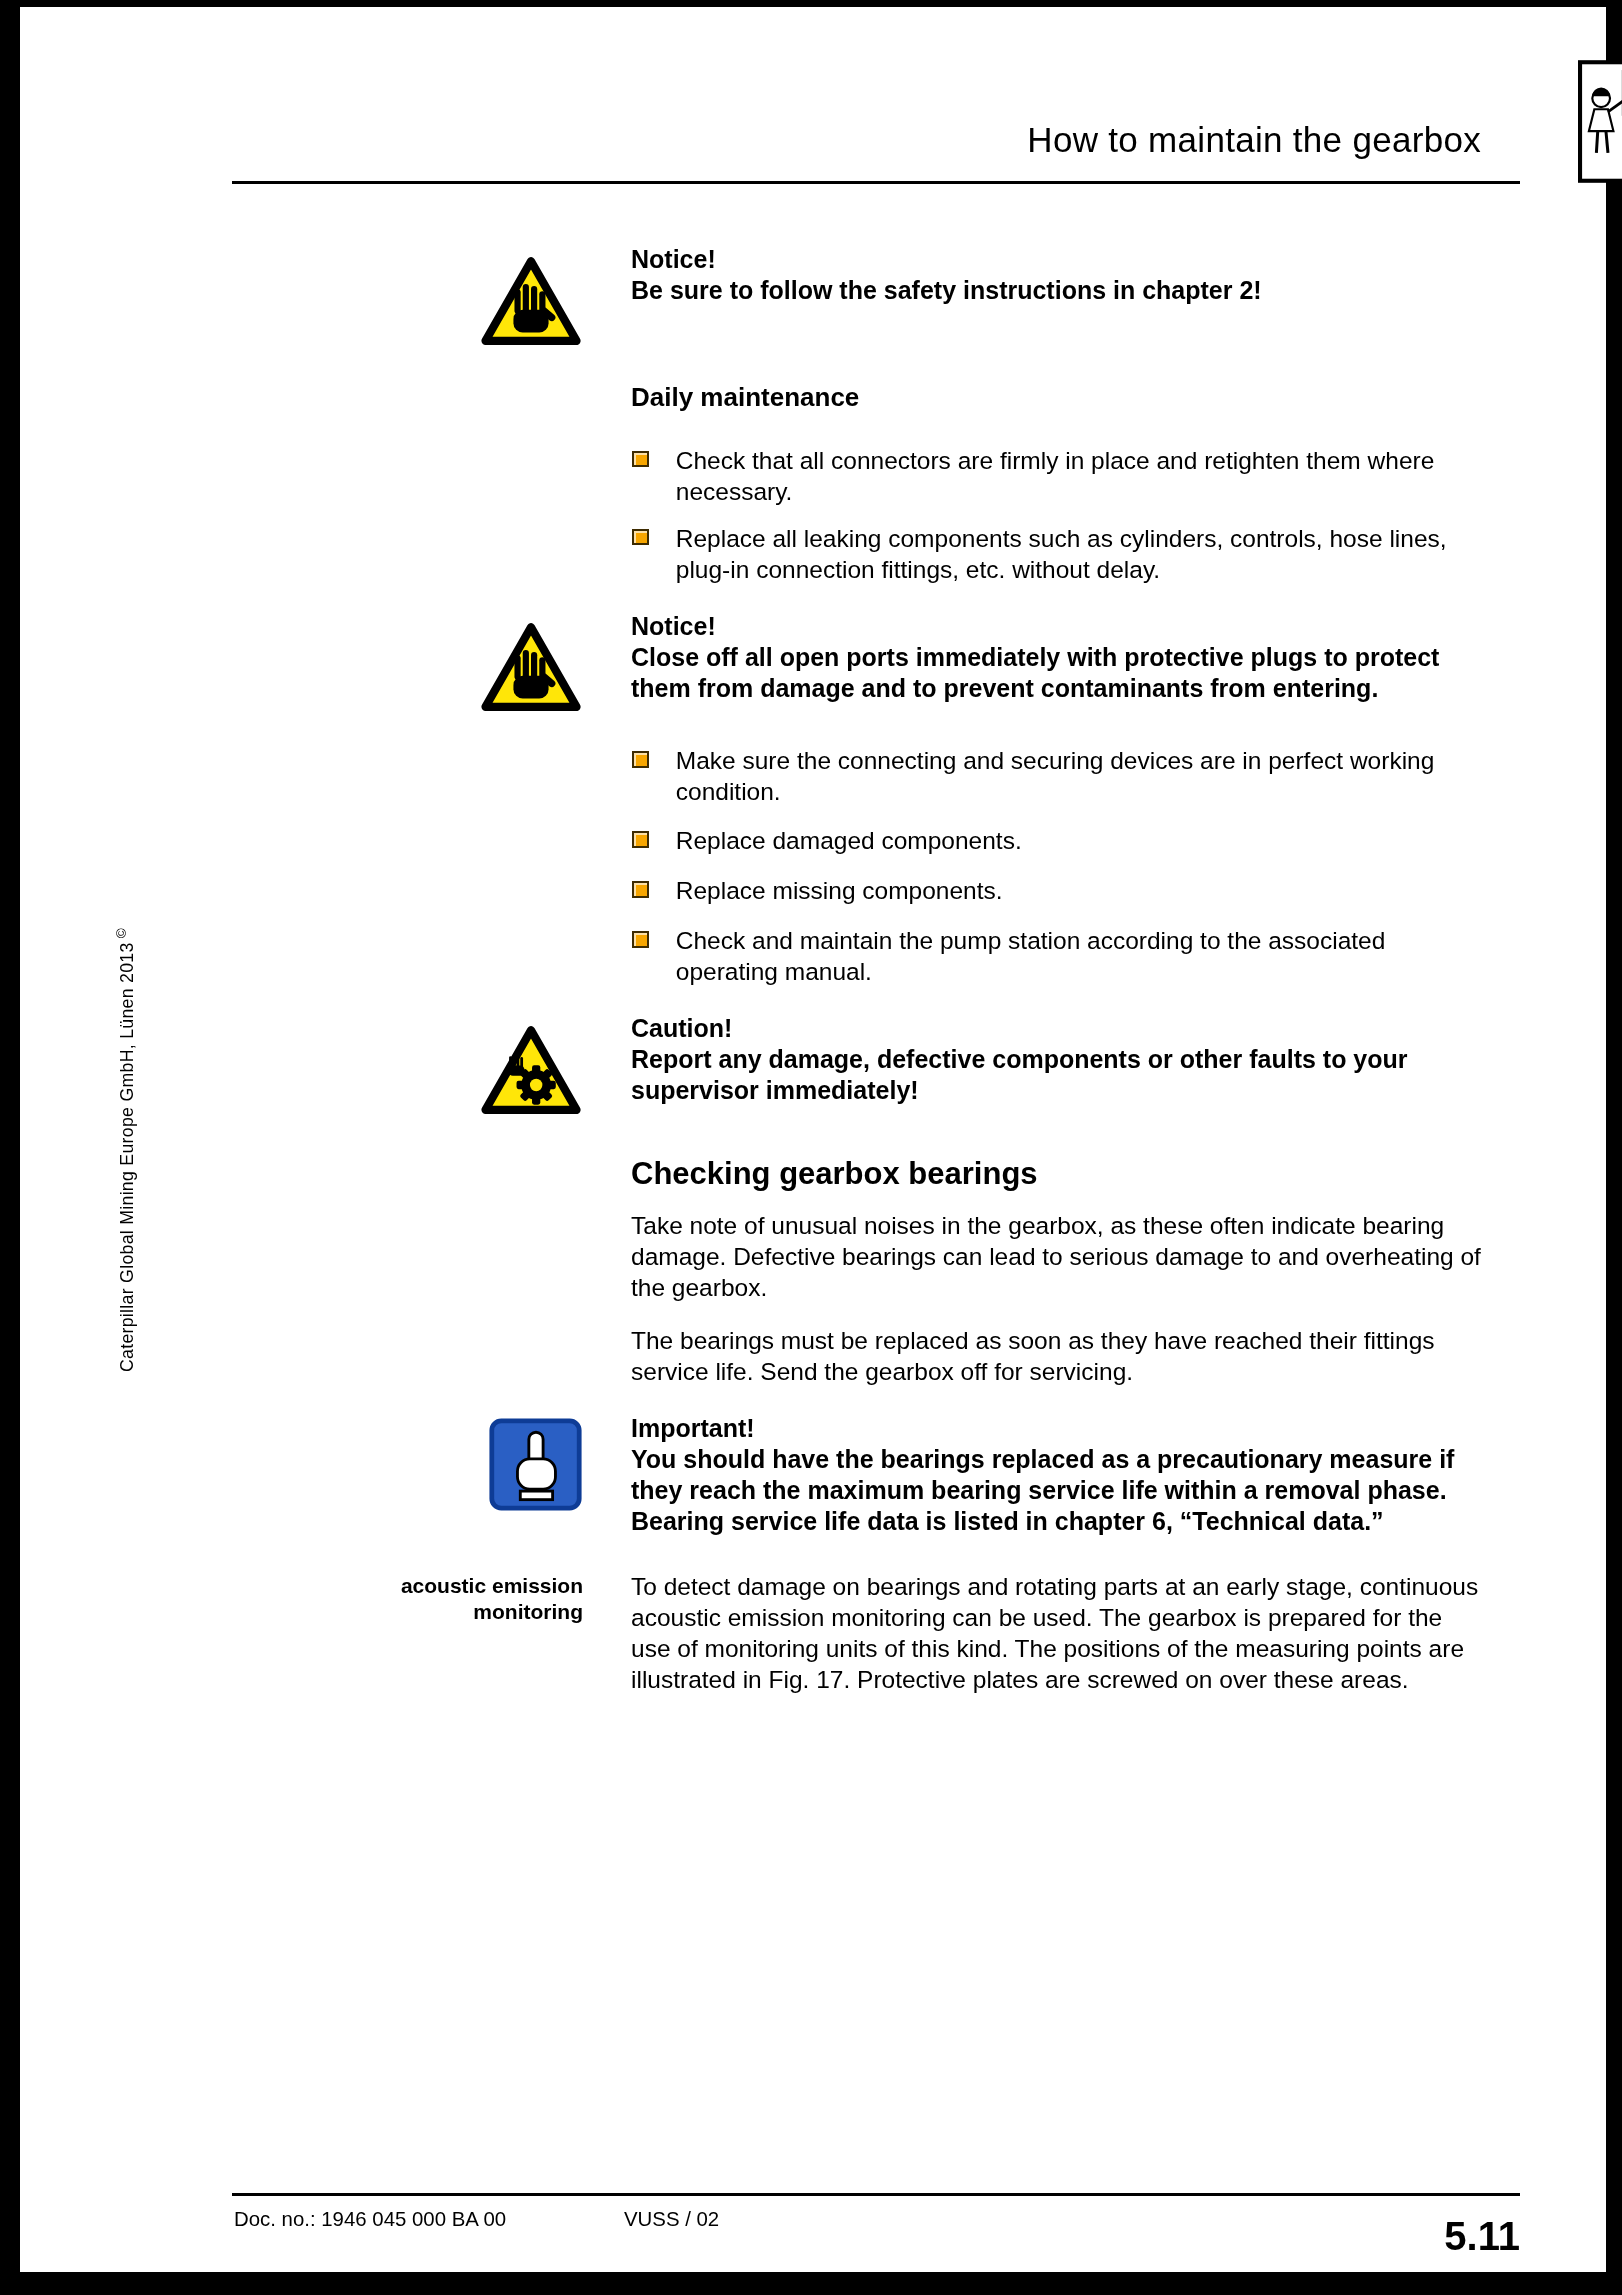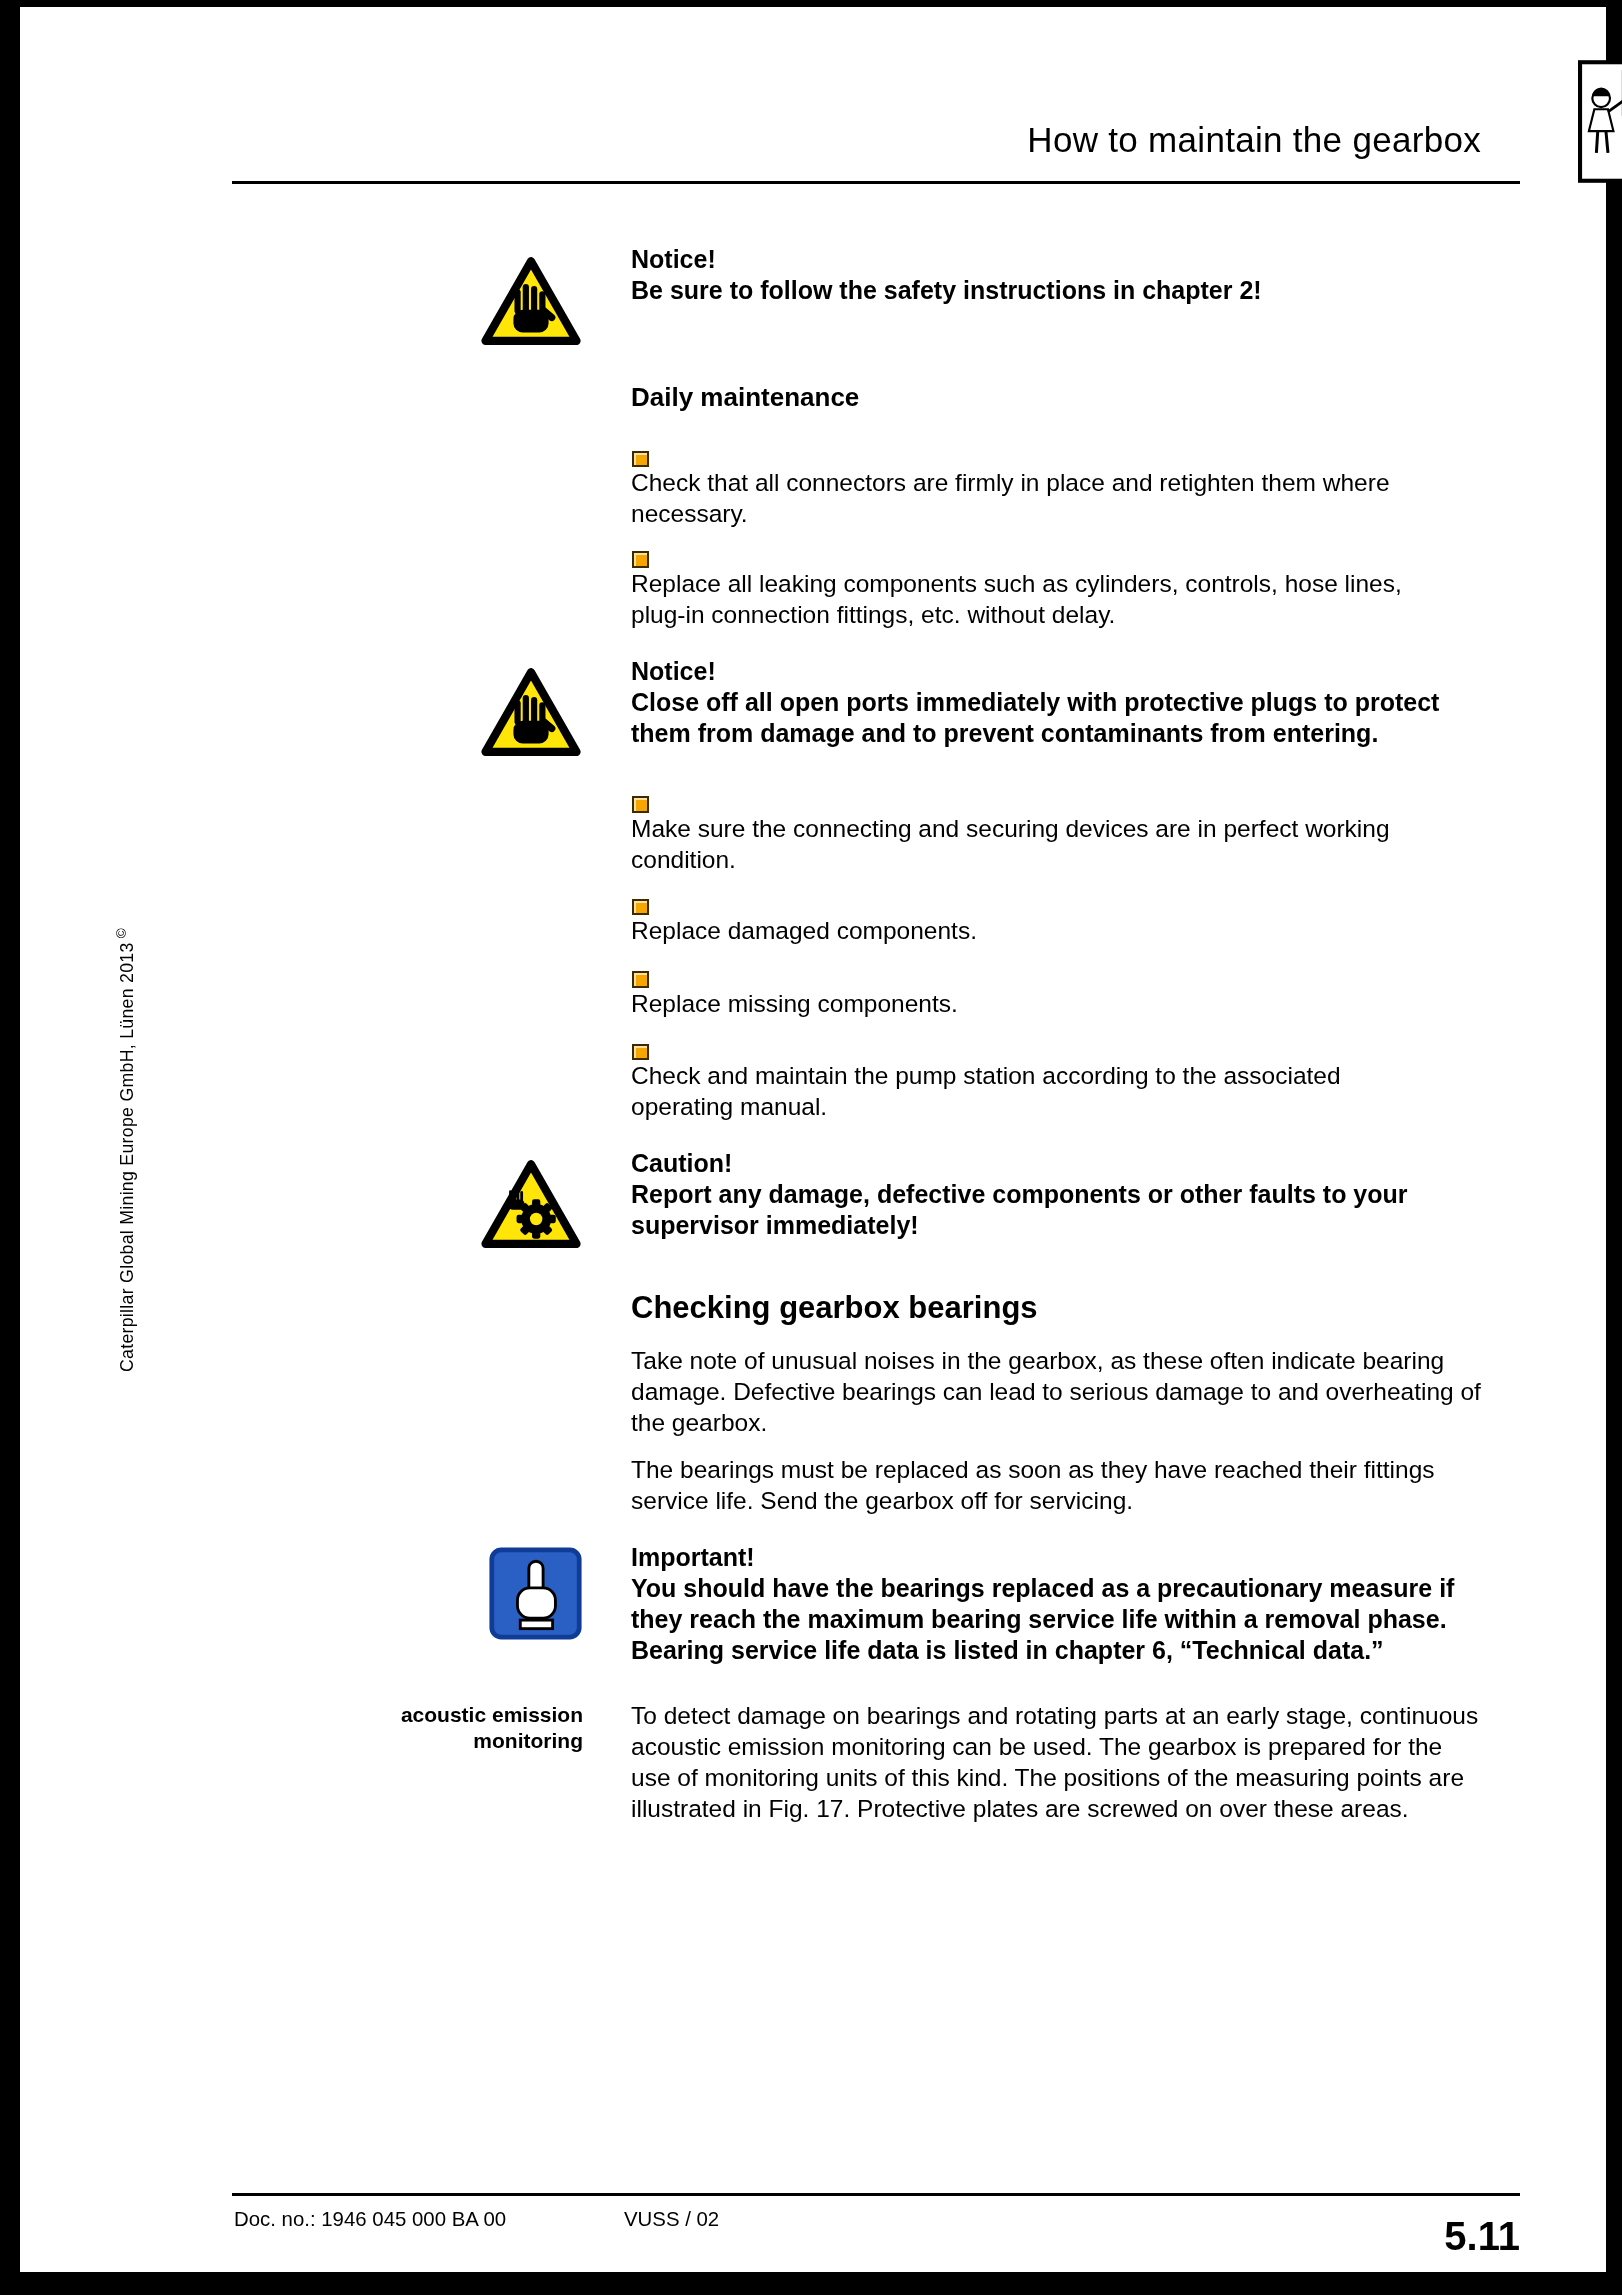--- a/index.html
+++ b/index.html
@@ -29,34 +29,34 @@
   .gutter {flex:0 0 399px; display:flex; justify-content:flex-end;
     padding-right:48px; box-sizing:border-box;}
   .main {flex:1; min-width:0;}
 
   .h1 {font-size:31px; font-weight:bold; margin:0; line-height:1.15;}
   .h2 {font-size:26px; font-weight:bold; margin:0; line-height:31px;}
   .para {font-size:24.5px; line-height:31px; margin:0; max-width:852px;}
   .bold-block {font-weight:bold; font-size:25px; line-height:31px; max-width:852px;}
   .bold-block .blabel {display:block; line-height:31px;}
 
-  .bullet-item {display:flex; align-items:flex-start;flex-direction:column;}
+  .bullet-item {display:flex; align-items:flex-start;}
   .bullet-sq {flex:0 0 auto; width:16.4px; height:16.4px; margin:6.1px 27px 0 1.4px;
     background:#f7a600; border:2px solid #3d2b00; box-sizing:border-box;
     box-shadow:inset 2px 2px 0 rgba(255,255,255,0.65);}
   .bullet-text {font-size:24.5px; line-height:31px; max-width:818px;}
 
   .margin-label {text-align:right; font-size:21px; font-weight:bold; line-height:26px; margin-top:1.4px;}
 
   .icon-tri {margin-top:9.5px;}
   .icon-blue {margin-top:4.1px;}
 
   .mb26{margin-bottom:17.7px}.mb48{margin-bottom:33px}.mb30{margin-bottom:32px}
   .mb24{margin-bottom:16.4px}.mb38{margin-bottom:26px}.mb44{margin-bottom:30px}
-  .mb28{margin-bottom:19px}.mb32{margin-bottom:16px}.mb56{margin-bottom:38px}
+  .mb28{margin-bottom:19px}.mb32{margin-bottom:22px}.mb56{margin-bottom:38px}
   .mb50{margin-bottom:34px}
 
   .footer-rule {position:absolute; left:232px; top:2193px; width:1288px; height:3.4px; background:#000;}
   .footer-doc {position:absolute; left:234px; top:2208px; font-size:20.4px;}
   .footer-version {position:absolute; left:624px; top:2208px; font-size:20.4px;}
   .footer-page {position:absolute; left:232px; top:2214px; width:1288px; text-align:right;
     font-size:40px; font-weight:bold;}
 </style>
 </head>
 <body>

